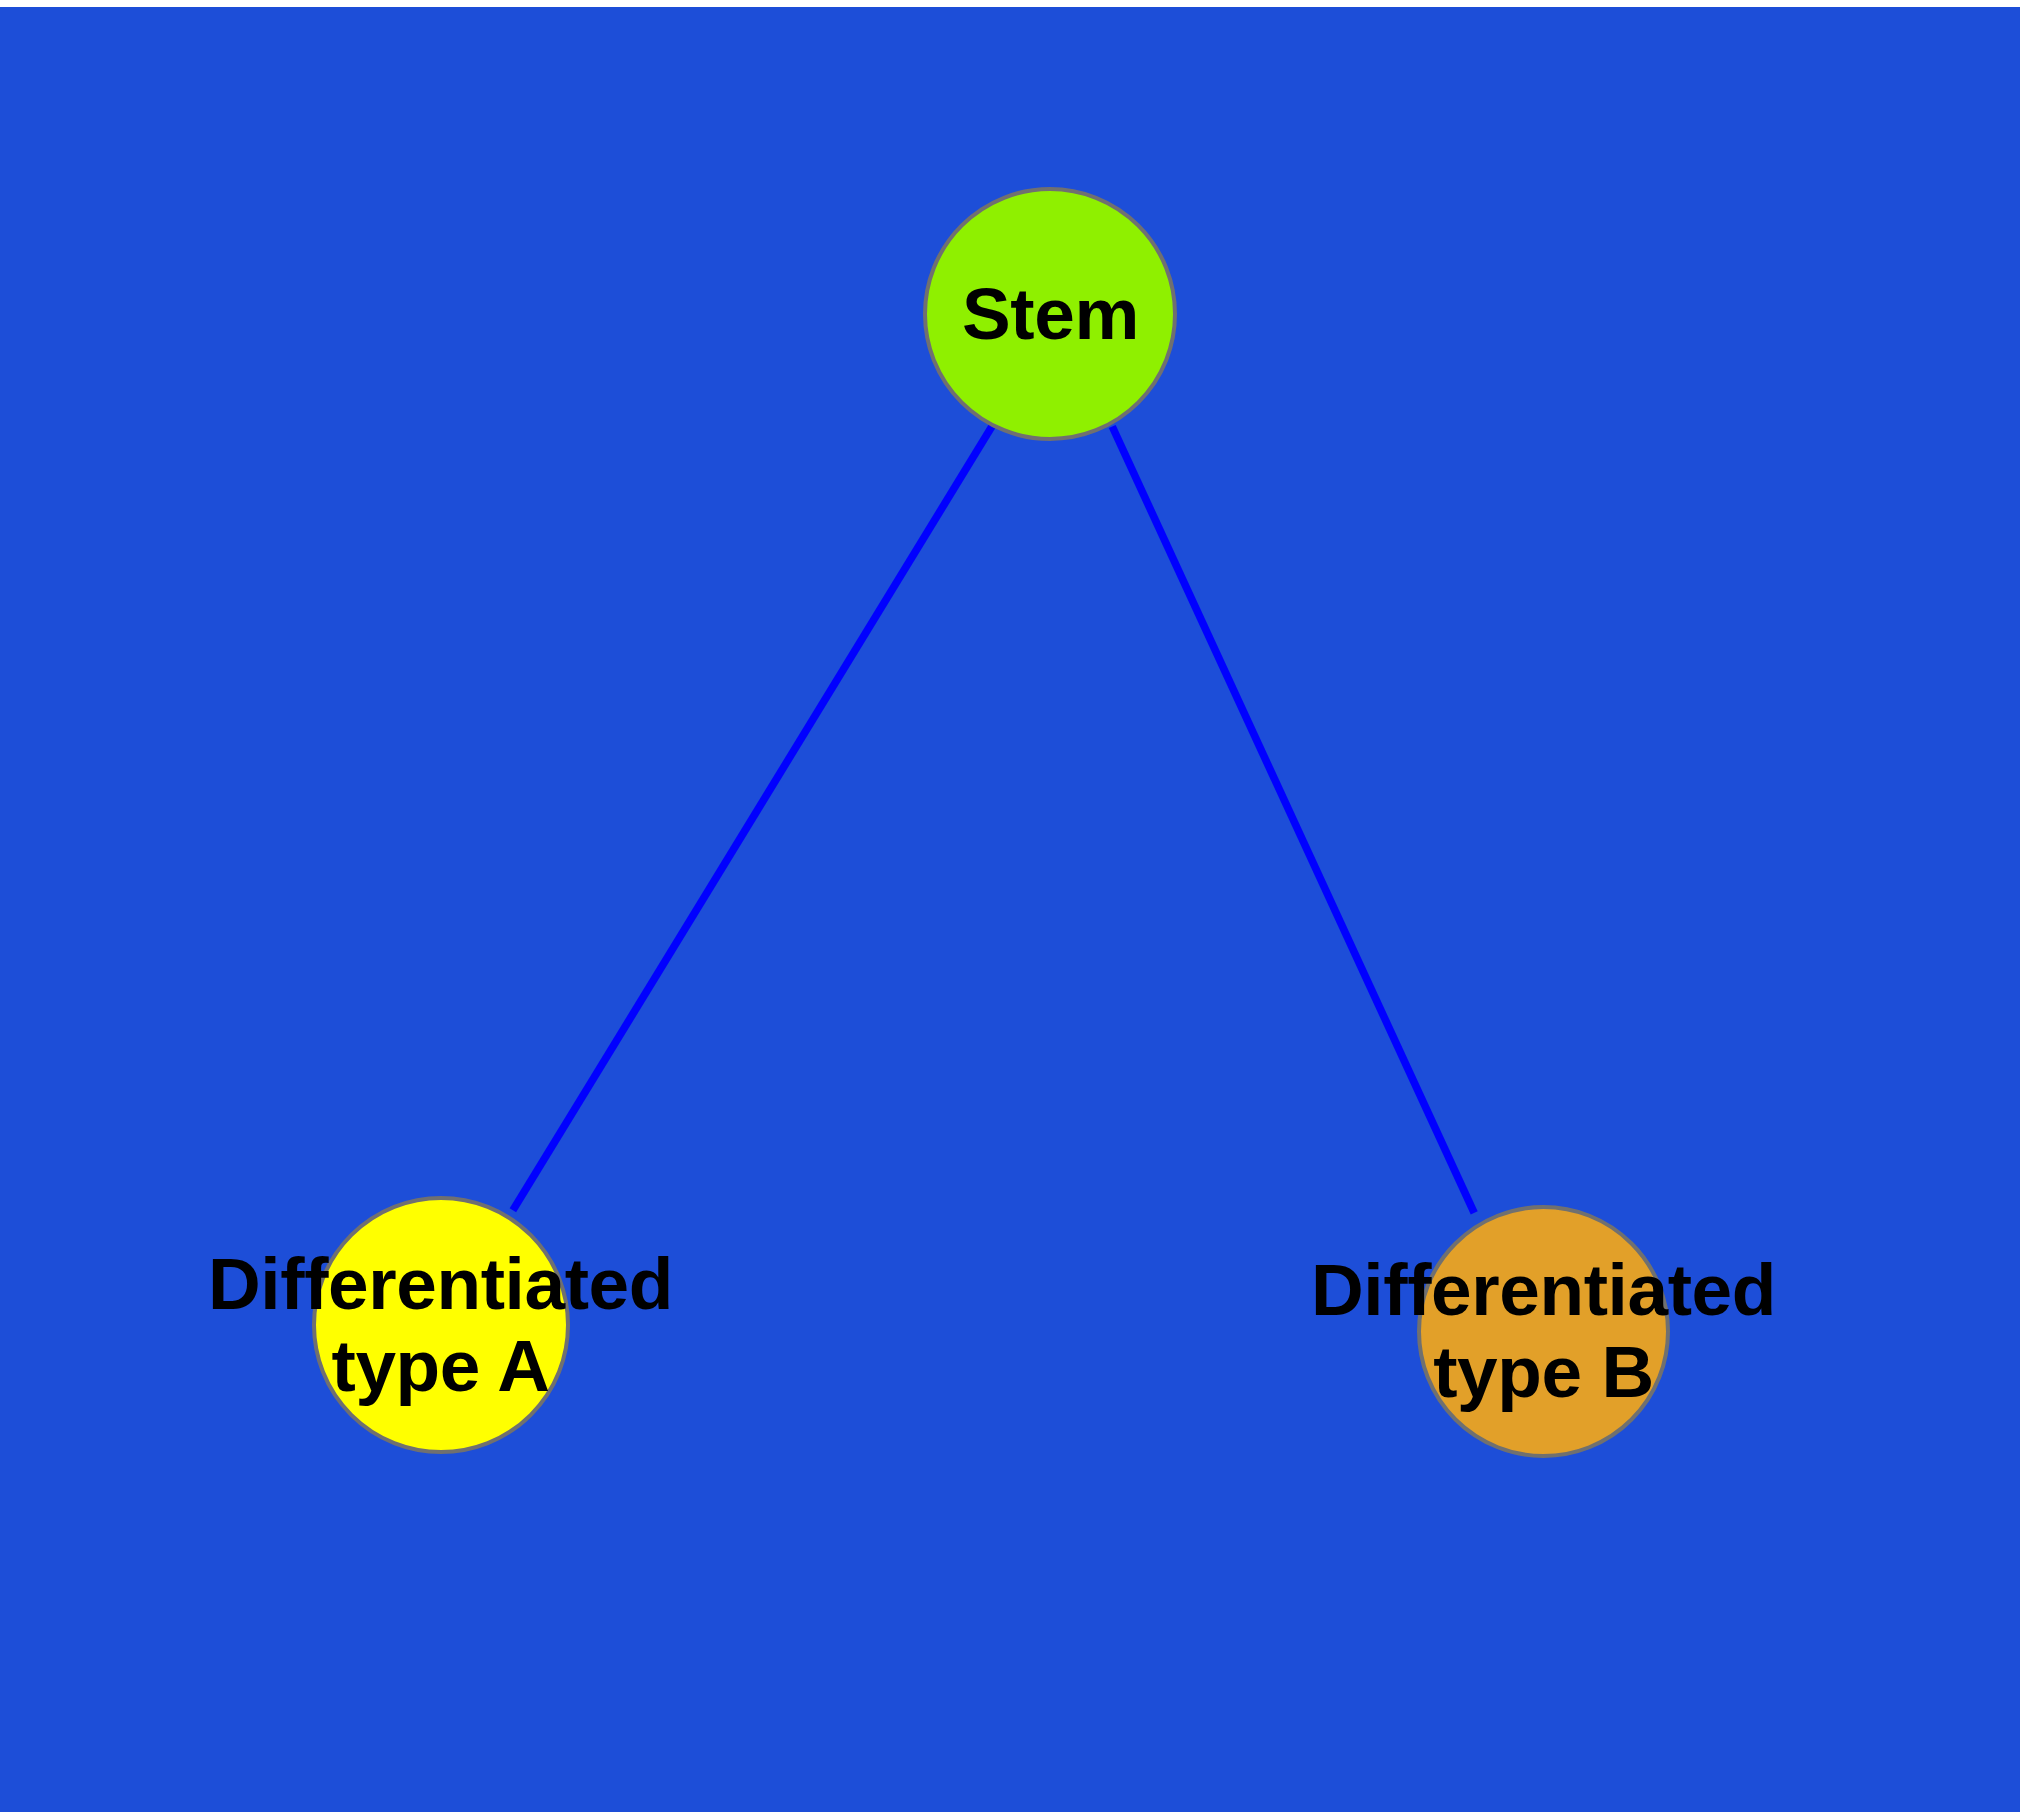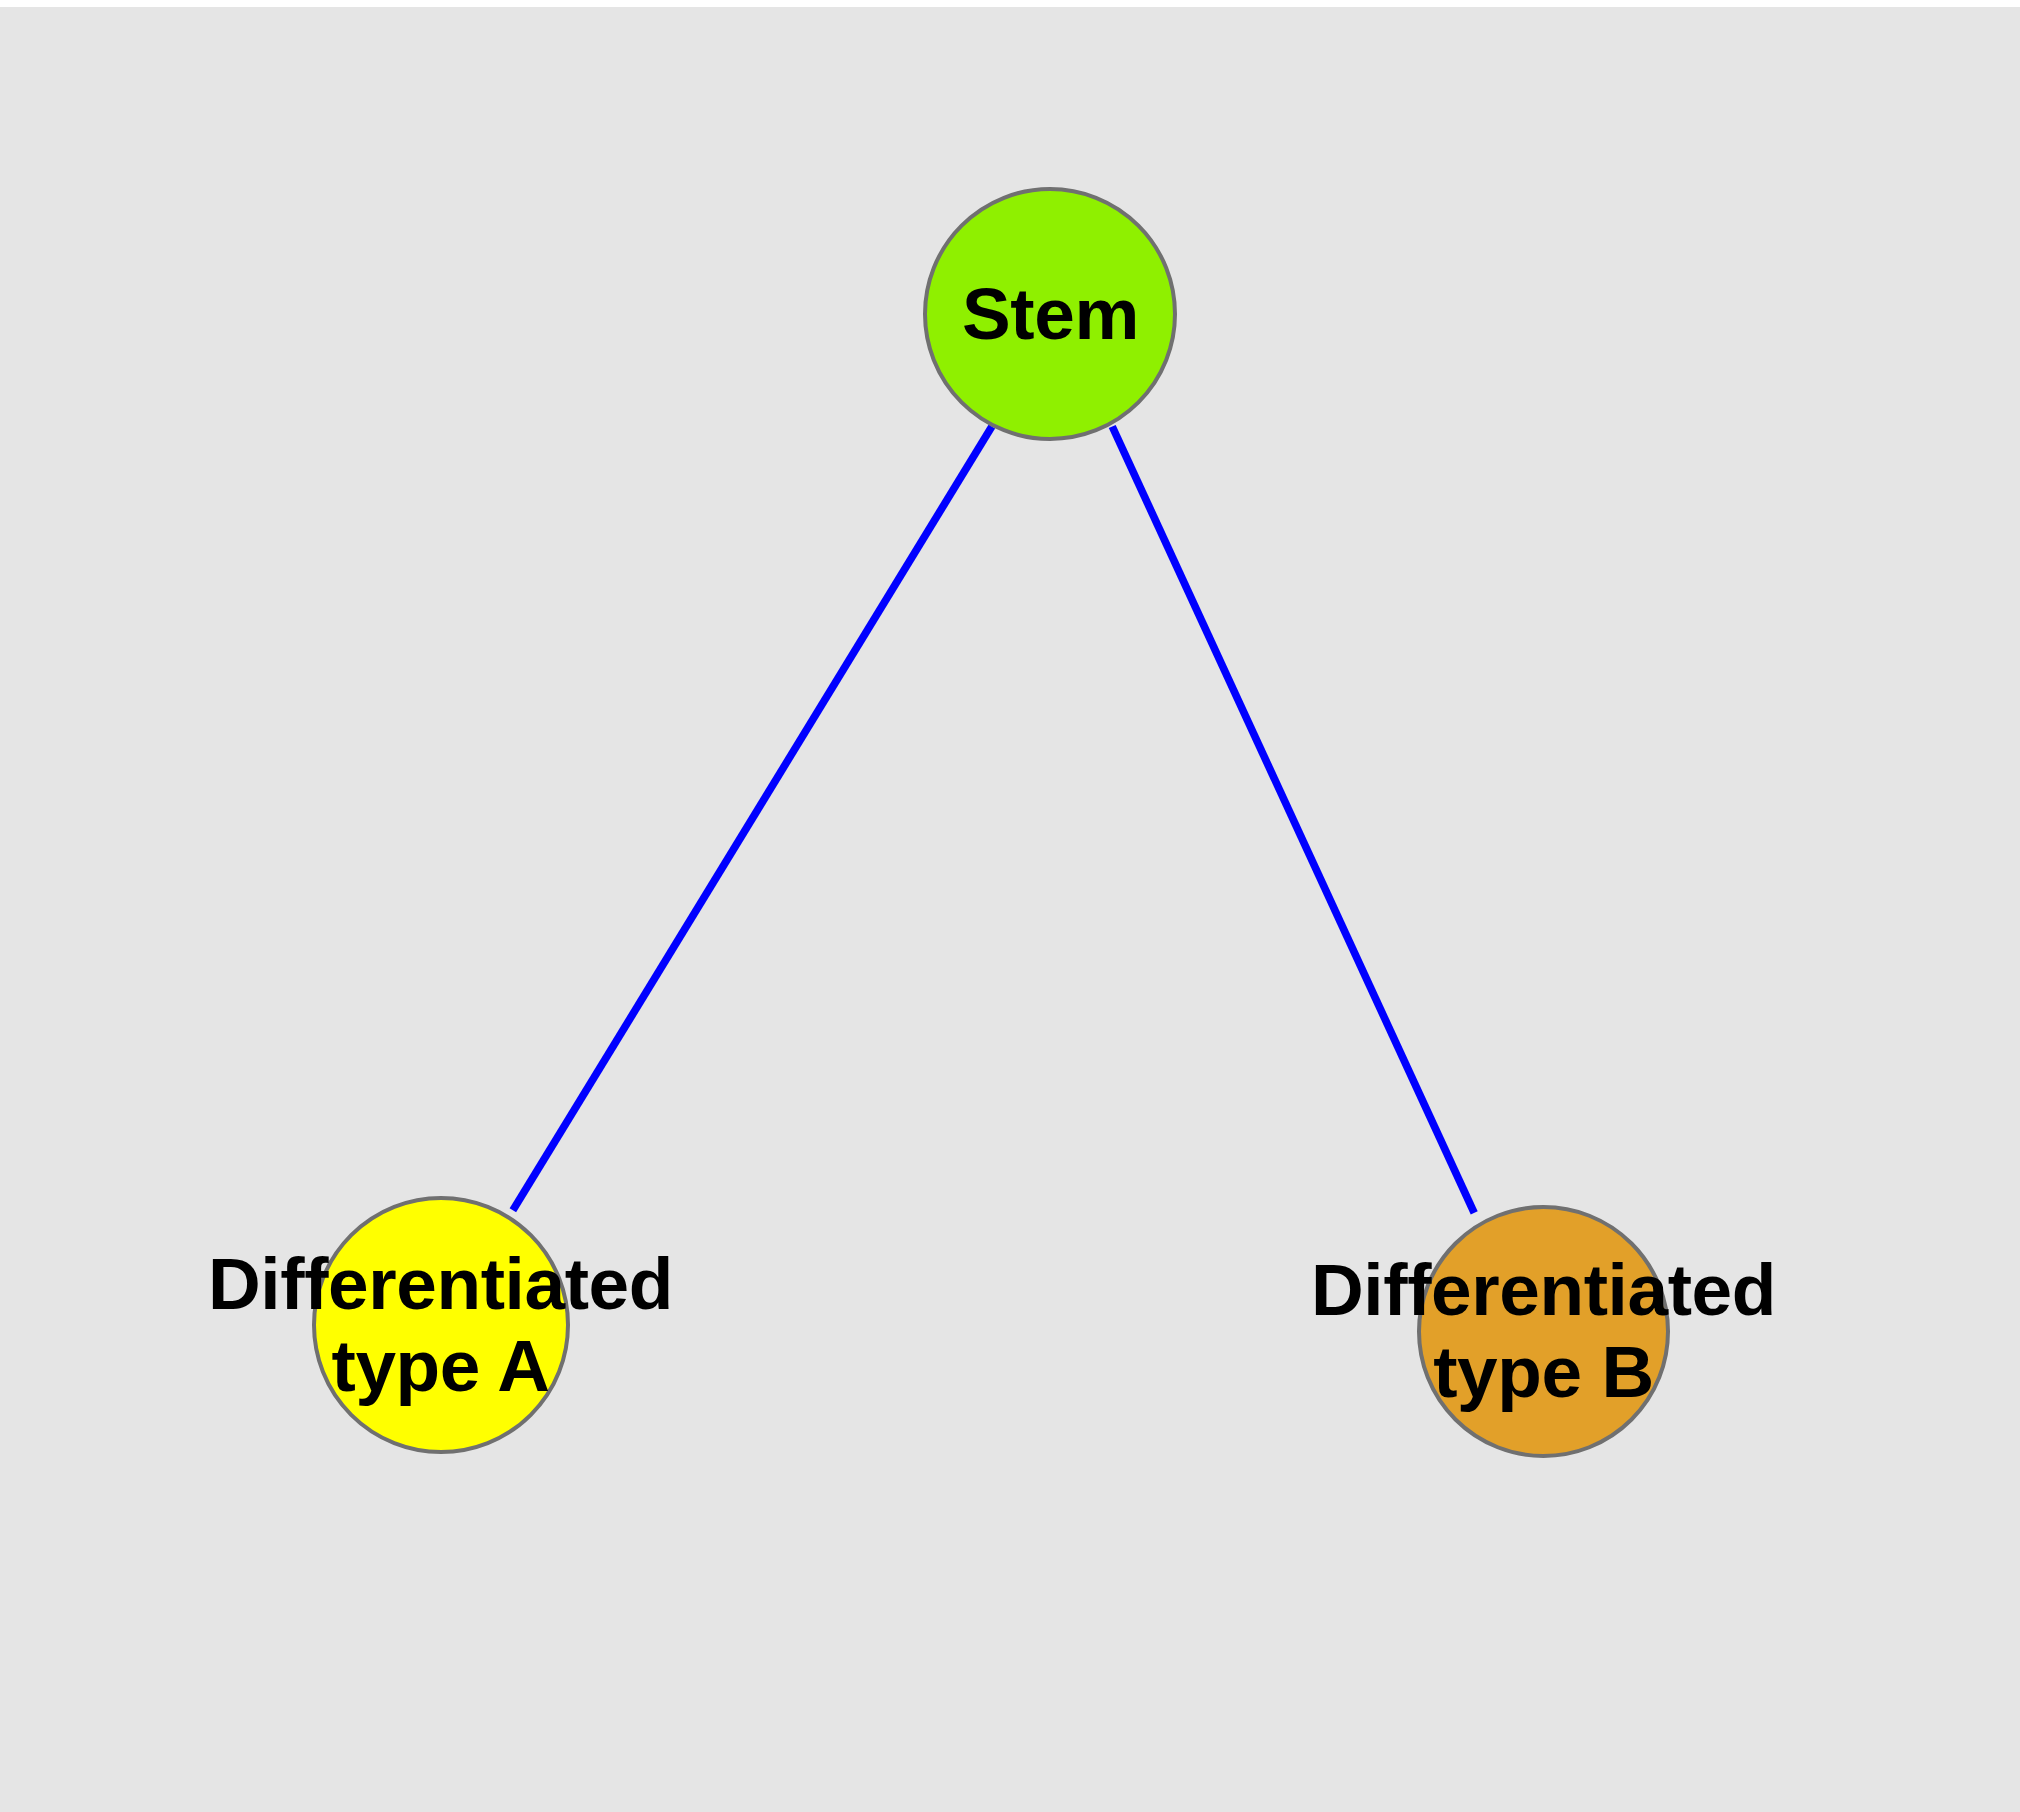--- a/index.html
+++ b/index.html
@@ -13,21 +13,21 @@
     height: 1812px;
     overflow: hidden;
     font-family: "Liberation Sans", sans-serif;
   }
   #canvas {
     position: absolute;
     left: 0;
     top: 6.8px;
     width: 2021px;
     height: 1805px;
-    background: #e5e5e5;
+    background: #1d4ed8;
     overflow: hidden;
   }
   #edge-layer {
     position: absolute;
     left: 0;
     top: 0;
     width: 2021px;
     height: 1805px;
   }
   .node {

